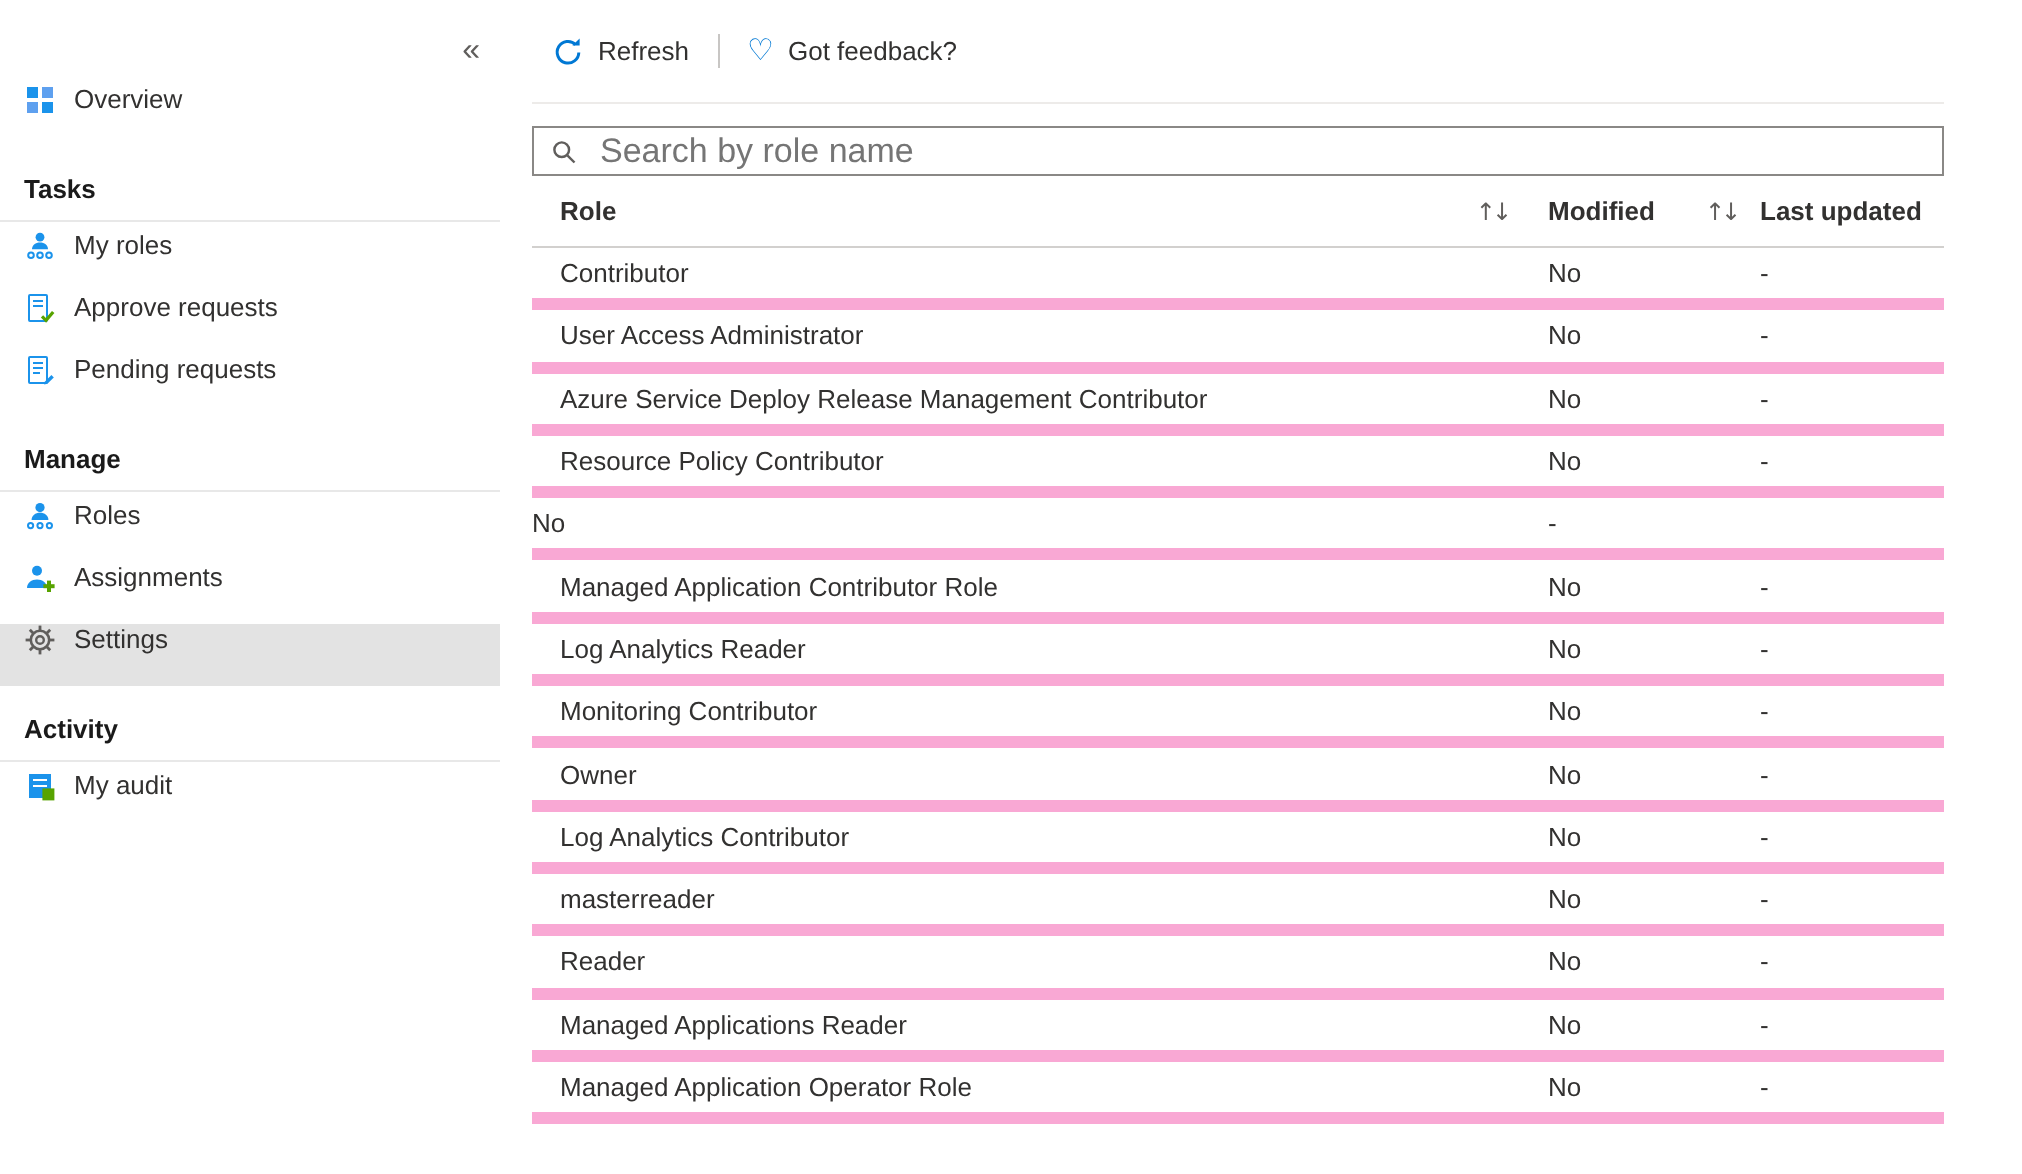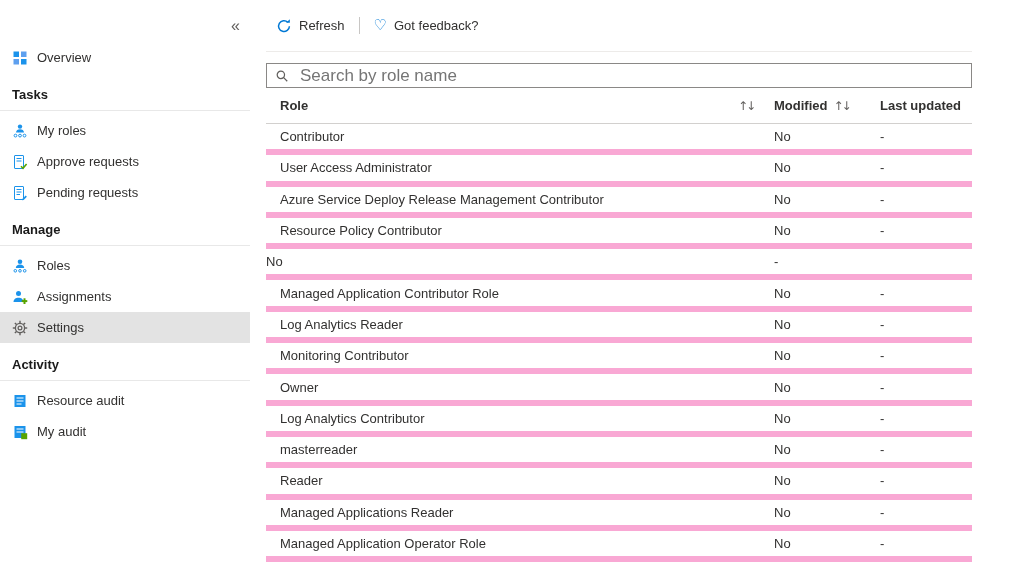--- a/index.html
+++ b/index.html
@@ -6,40 +6,40 @@
   html,body { margin:0; padding:0; }
   body {
     width:1011px; height:587px; overflow:hidden;
     background:#ffffff; color:#323130;
     font-family:"Liberation Sans","DejaVu Sans",sans-serif;
     font-size:13px;
   }
   
   .sidebar { position:absolute; left:0; top:0; width:250px; height:587px; background:#fff; padding-top:42px; }
   .collapse { position:absolute; top:18px; right:10px; font-size:16px; color:#605e5c; cursor:pointer; line-height:1; }
-  .side-item { display:flex; align-items:center; gap:9px; height:31px; padding:0 12px; cursor:pointer; color:#323130; }
+  .side-item { display:flex; align-items:flex-start; gap:9px; height:31px; padding:0 12px; cursor:pointer; color:#323130; }
   .side-item.selected { background:#e3e3e3; }
   .side-header { font-weight:700; color:#1a1a1a; padding:14px 12px 8px 12px; }
   .side-sep { border-bottom:1px solid #e8e8e8; margin-bottom:4px; }
   .icon { width:16px; height:16px; display:inline-flex; flex:0 0 16px; }
   .icon svg { width:16px; height:16px; }
   
   .main { position:absolute; left:266px; top:0; width:706px; }
   .toolbar { display:flex; align-items:center; height:52px; padding-left:10px; border-bottom:1px solid #edebe9; }
   .tool-btn { display:flex; align-items:center; gap:7px; cursor:pointer; color:#323130; }
   .tool-divider { width:1px; height:17px; background:#c8c6c4; margin:0 14px; }
   .heart { color:#0078d4; font-family:"DejaVu Sans",sans-serif; font-size:15px; line-height:1; }
   .searchbox { display:flex; align-items:center; gap:7px; height:25px; margin-top:11px; padding:0 8px; border:1px solid #8a8886; background:#fff; }
   .searchbox input { border:none; outline:none; flex:1; font-family:inherit; font-size:17px; color:#323130; background:transparent; }
   .searchbox input::placeholder { color:#757575; }
   
   .thead, .tr { display:grid; grid-template-columns:1fr 106px 92px; align-items:center; }
   .thead { height:36px; border-bottom:1px solid #d2d0ce; font-weight:700; }
   .th-role { display:flex; justify-content:space-between; align-items:center; padding-left:14px; padding-right:18px; }
-  .th-mod { display:flex; align-items:center; gap:6px; }
+  .th-mod { display:flex; align-items:center; gap:25px; }
   .sort { color:#605e5c; font-size:12px; letter-spacing:-2px; font-weight:400; font-family:"DejaVu Sans",sans-serif; cursor:pointer; padding-right:2px; }
   .tr { height:31.3px; border-bottom:6px solid #f9a8d4; cursor:pointer; }
   .td-role { padding-left:14px; overflow:hidden; white-space:nowrap; text-overflow:ellipsis; }
 </style>
 </head>
 <body>
 
 <div class="sidebar">
   <div class="collapse">«</div>
 
@@ -144,31 +144,20 @@
 
   <div class="side-header">Activity</div>
   <div class="side-sep"></div>
 
   <div class="side-item">
     <span class="icon">
         <svg viewBox="0 0 16 16">
           <rect x="2.5" y="2" width="11" height="12" fill="#1b93eb"></rect>
           <line x1="4.5" y1="5" x2="11.5" y2="5" stroke="#fff"></line>
           <line x1="4.5" y1="8" x2="11.5" y2="8" stroke="#fff"></line>
-          <line x1="4.5" y1="11" x2="9.5" y2="11" stroke="#fff"></line>
-        </svg>
-      </span>
-    <span>Resource audit</span>
-  </div>
-  <div class="side-item">
-    <span class="icon">
-        <svg viewBox="0 0 16 16">
-          <rect x="2.5" y="2" width="11" height="12" fill="#1b93eb"></rect>
-          <line x1="4.5" y1="5" x2="11.5" y2="5" stroke="#fff"></line>
-          <line x1="4.5" y1="8" x2="11.5" y2="8" stroke="#fff"></line>
           <rect x="9.2" y="9.2" width="6" height="6" fill="#57a300"></rect>
         </svg>
       </span>
     <span>My audit</span>
   </div>
 </div>
 
 <div class="main">
 
   <div class="toolbar">

